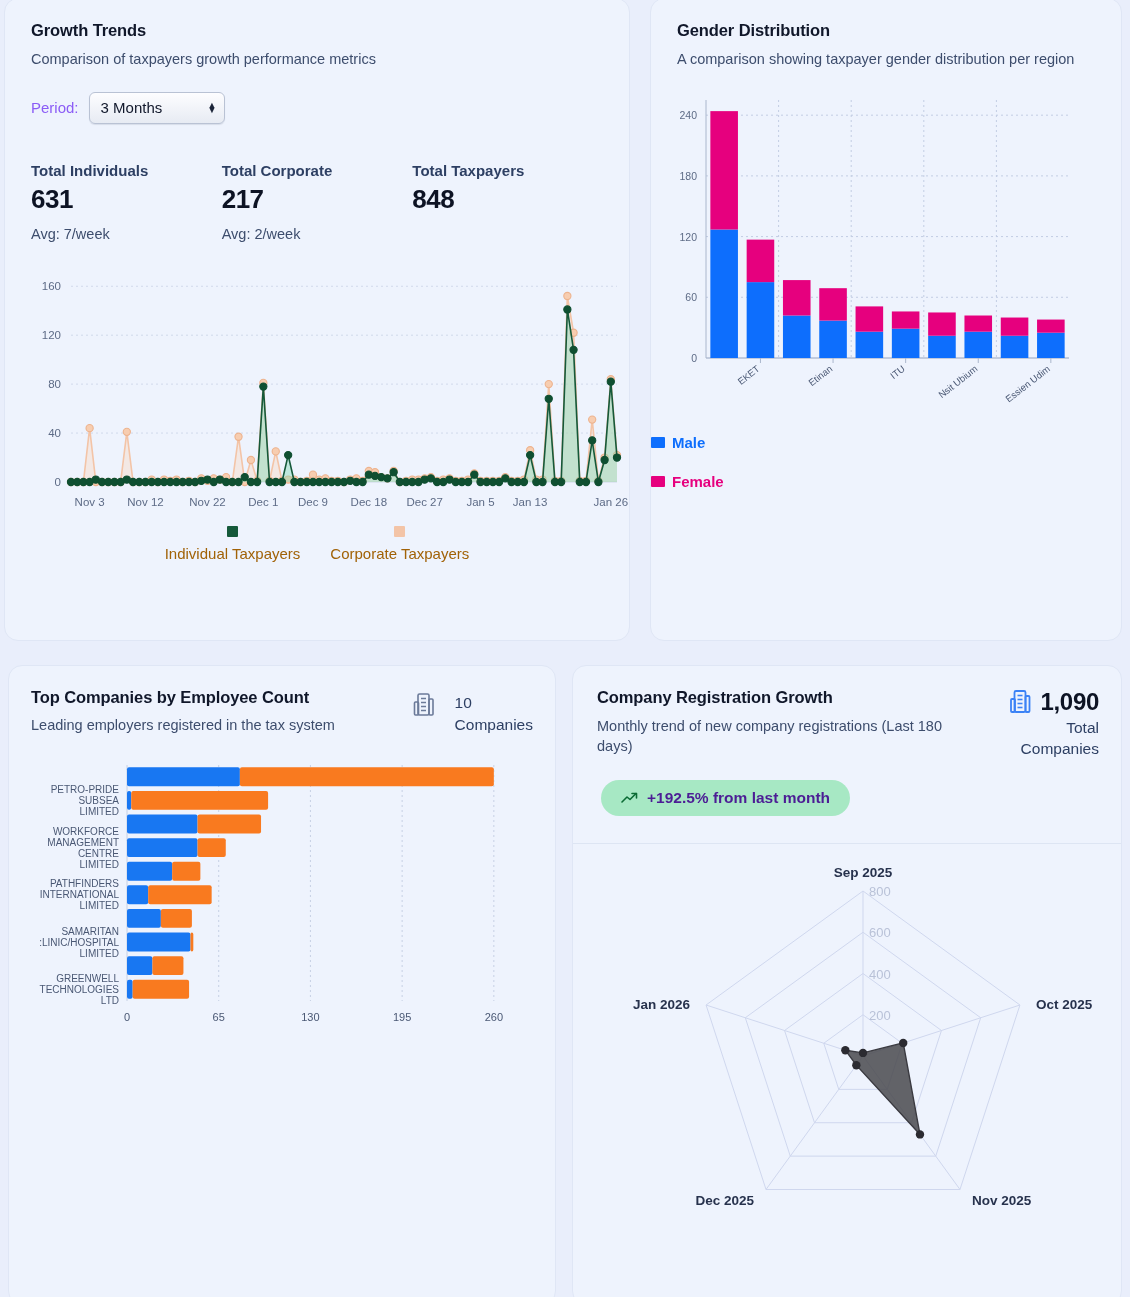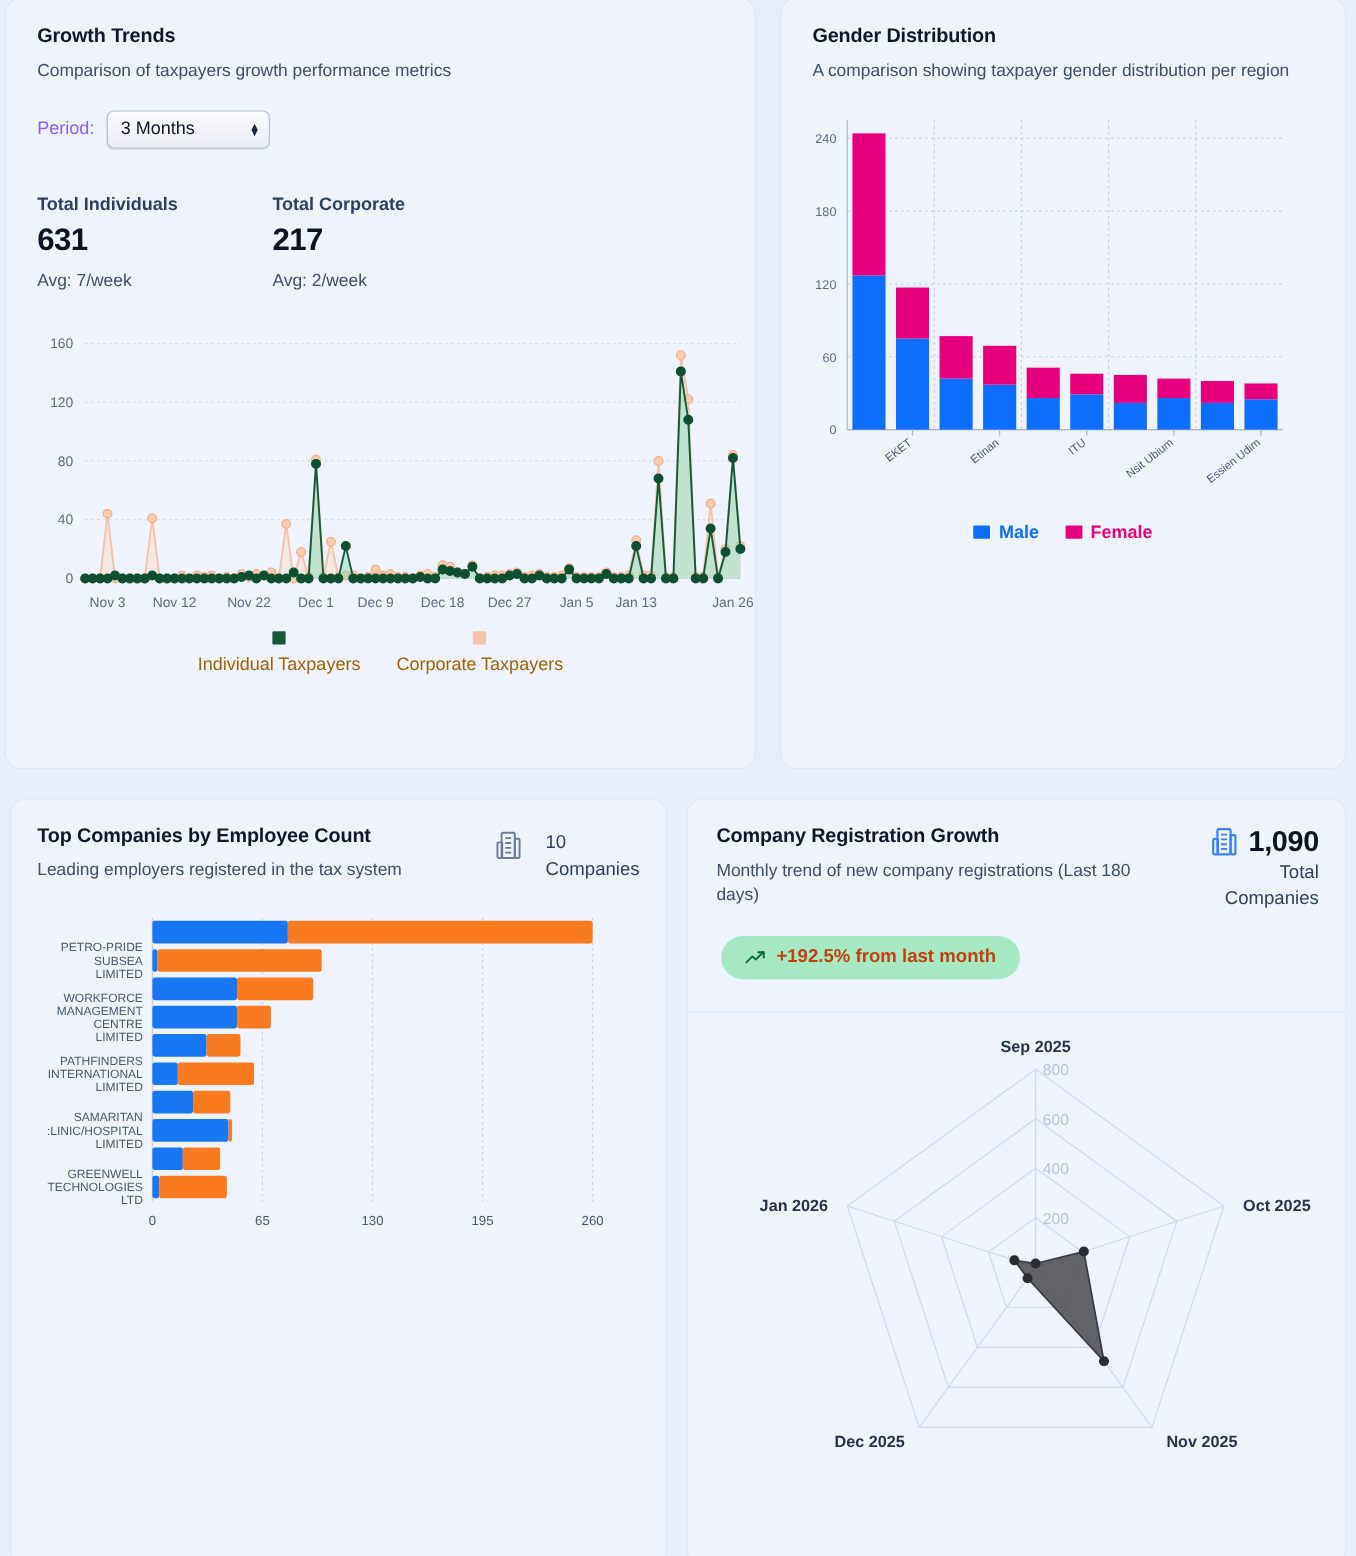--- a/index.html
+++ b/index.html
@@ -54,40 +54,40 @@
 
   
   .linechart-wrap { position: relative; margin: 16px 0 0 0; height: 260px; }
   .legend { display: flex; justify-content: center; gap: 30px; margin-top: 8px; }
   .legend-item { display: flex; align-items: center; gap: 8px; font-size: 15px; font-weight: normal; color: #a16207; flex-direction: column; }
   .swatch { width: 11px; height: 11px; border-radius: 1px; }
 
   
   #card-gender .hdr { padding: 22px 24px 0 26px; }
   #card-gender .card-sub { margin-top: 10px; max-width: 400px; }
-  .gender-legend { display: flex; justify-content: center; gap: 22px; margin-top: 12px; }
+  .gender-legend { display: flex; justify-content: center; gap: 22px; margin-top: 12px; flex-direction: column; }
   .gl-item { display: flex; align-items: center; gap: 7px; font-size: 15px; font-weight: bold; }
   .gl-sw { width: 14px; height: 11px; border-radius: 1px; }
 
   
   #card-companies .hdr { padding: 22px 22px 0 22px; display: flex; justify-content: space-between; }
   #card-companies .card-sub { margin-top: 9px; max-width: 320px; }
   .count-box { display: flex; align-items: flex-start; gap: 20px; padding-top: 4px; }
   .count-text { font-size: 15.5px; color: #2d3f63; line-height: 1.45; }
 
   
   #card-registration .hdr { padding: 22px 22px 0 24px; display: flex; justify-content: space-between; }
   #card-registration .card-sub { margin-top: 10px; max-width: 380px; }
   .reg-total { text-align: right; }
   .reg-total-top { display: flex; align-items: center; gap: 8px; justify-content: flex-end; }
   .reg-total-num { font-size: 24px; font-weight: bold; color: #0d1324; letter-spacing: -0.3px; }
   .reg-total-lbl { font-size: 15.5px; color: #2d3f63; line-height: 1.35; margin-top: 2px; }
   .growth-badge {
     display: inline-flex; align-items: center; gap: 9px;
-    background: #a7e8c4; color: #c2410c;
+    background: #a7e8c4; color: #4c1d95;
     border-radius: 20px; padding: 9px 20px;
     font-size: 15.5px; font-weight: bold;
     margin: 20px 0 0 28px;
   }
   .divider { position: absolute; left: 0; top: 177px; width: 100%; height: 1px; background: #dde5f3; }
   svg text { font-family: "Liberation Sans", sans-serif; }
 </style>
 </head>
 <body>
 
@@ -112,20 +112,24 @@
     <div class="stats">
       <div class="stat">
         <div class="stat-label">Total Individuals</div>
         <div class="stat-value">631</div>
         <div class="stat-avg">Avg: 7/week</div>
       </div>
       <div class="stat">
         <div class="stat-label">Total Corporate</div>
         <div class="stat-value">217</div>
         <div class="stat-avg">Avg: 2/week</div>
+      </div>
+      <div class="stat">
+        <div class="stat-label">Total Taxpayers</div>
+        <div class="stat-value">848</div>
       </div>
     </div>
 
     <div class="linechart-wrap">
       <svg id="line-svg" width="626" height="270" viewBox="0 0 626 270">
           <line x1="66" y1="224" x2="612" y2="224" stroke="#c9d3e6" stroke-width="1" stroke-dasharray="none" opacity="0.9"></line>
           <text x="56" y="228" text-anchor="end" font-size="11.5" fill="#5d6b86">0</text>
           <line x1="66" y1="175.05882352941177" x2="612" y2="175.05882352941177" stroke="#c9d3e6" stroke-width="1" stroke-dasharray="2,3" opacity="0.8"></line>
           <text x="56" y="179.05882352941177" text-anchor="end" font-size="11.5" fill="#5d6b86">40</text>
           <line x1="66" y1="126.11764705882354" x2="612" y2="126.11764705882354" stroke="#c9d3e6" stroke-width="1" stroke-dasharray="2,3" opacity="0.8"></line>

